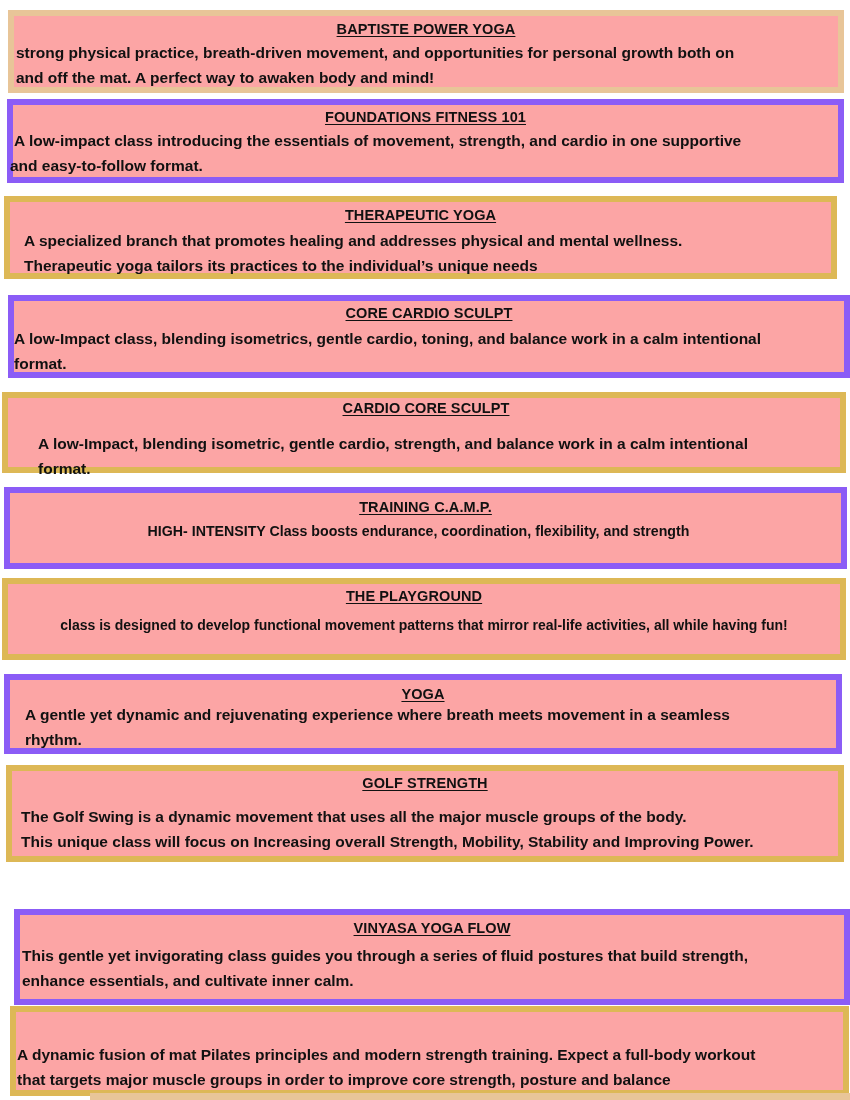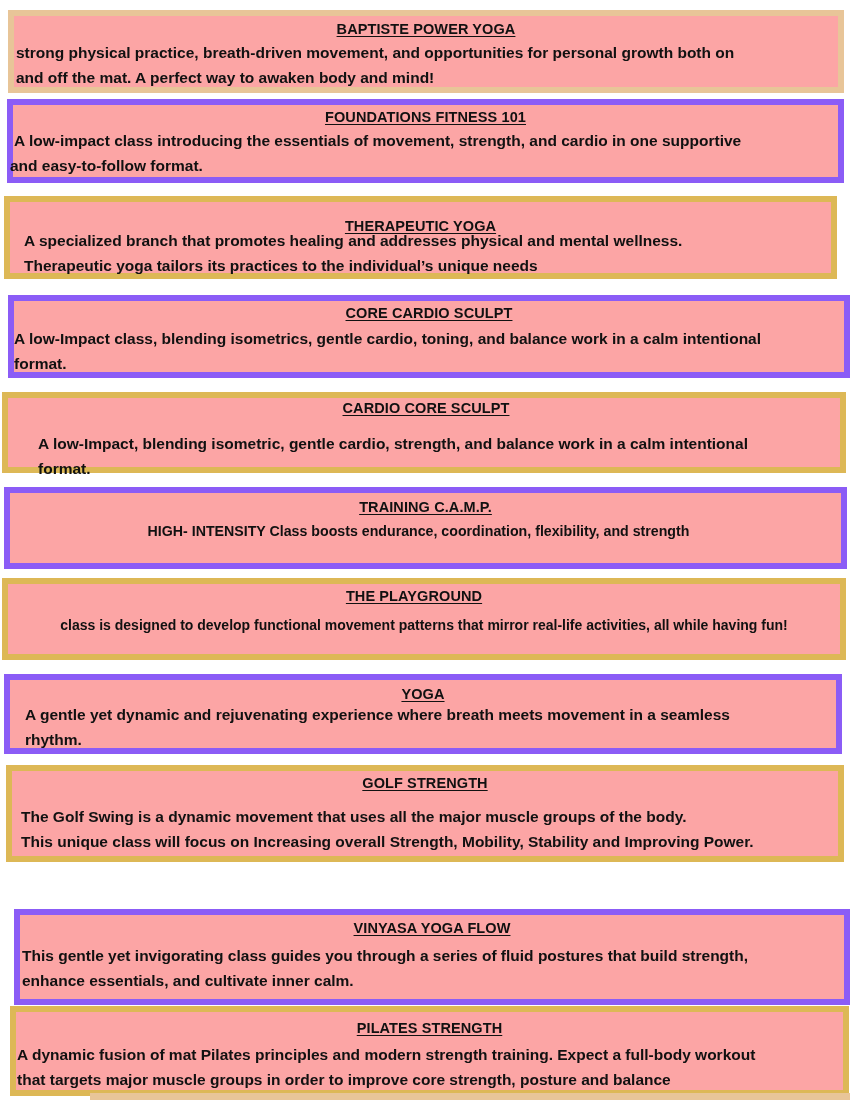--- a/index.html
+++ b/index.html
@@ -72,21 +72,21 @@
 
 <div class="card purple" style="left:7px; top:99px; width:837px; height:84px;">
   <div class="card-title" style="top:4px;">FOUNDATIONS FITNESS 101</div>
   <div class="card-desc" style="left:1px; top:23px;">
     <span class="line">A low-impact class introducing the essentials of movement, strength, and cardio in one supportive</span>
     <span class="line" style="margin-left:-4px;">and easy-to-follow format.</span>
   </div>
 </div>
 
 <div class="card gold" style="left:4px; top:196px; width:833px; height:83px;">
-  <div class="card-title" style="top:16px;">THERAPEUTIC YOGA</div>
+  <div class="card-title" style="top:5px;">THERAPEUTIC YOGA</div>
   <div class="card-desc" style="left:14px; top:26px;">
     <span class="line">A specialized branch that promotes healing and addresses physical and mental wellness.</span>
     <span class="line">Therapeutic yoga tailors its practices to the individual’s unique needs</span>
   </div>
 </div>
 
 <div class="card purple" style="left:8px; top:295px; width:842px; height:83px;">
   <div class="card-title" style="top:4px;">CORE CARDIO SCULPT</div>
   <div class="card-desc" style="left:0px; top:25px;">
     <span class="line">A low-Impact class, blending isometrics, gentle cardio, toning, and balance work in a calm intentional</span>
@@ -134,20 +134,19 @@
 
 <div class="card purple" style="left:14px; top:909px; width:836px; height:96px;">
   <div class="card-title" style="top:5px;">VINYASA YOGA FLOW</div>
   <div class="card-desc" style="left:2px; top:28px;">
     <span class="line">This gentle yet invigorating class guides you through a series of fluid postures that build strength,</span>
     <span class="line">enhance essentials, and cultivate inner calm.</span>
   </div>
 </div>
 
 <div class="card gold" style="left:10px; top:1006px; width:839px; height:90px;">
-  <div class="card-title" style="top:8px;">PILATES STRENGTH</div>
   <div class="card-desc" style="left:1px; top:30px;">
     <span class="line">A dynamic fusion of mat Pilates principles and modern strength training.  Expect a full-body workout</span>
     <span class="line">that targets major muscle groups in order to improve core strength, posture and balance</span>
   </div>
 </div>
 
 <div class="bottom-bar"></div>
 
 </body></html>

